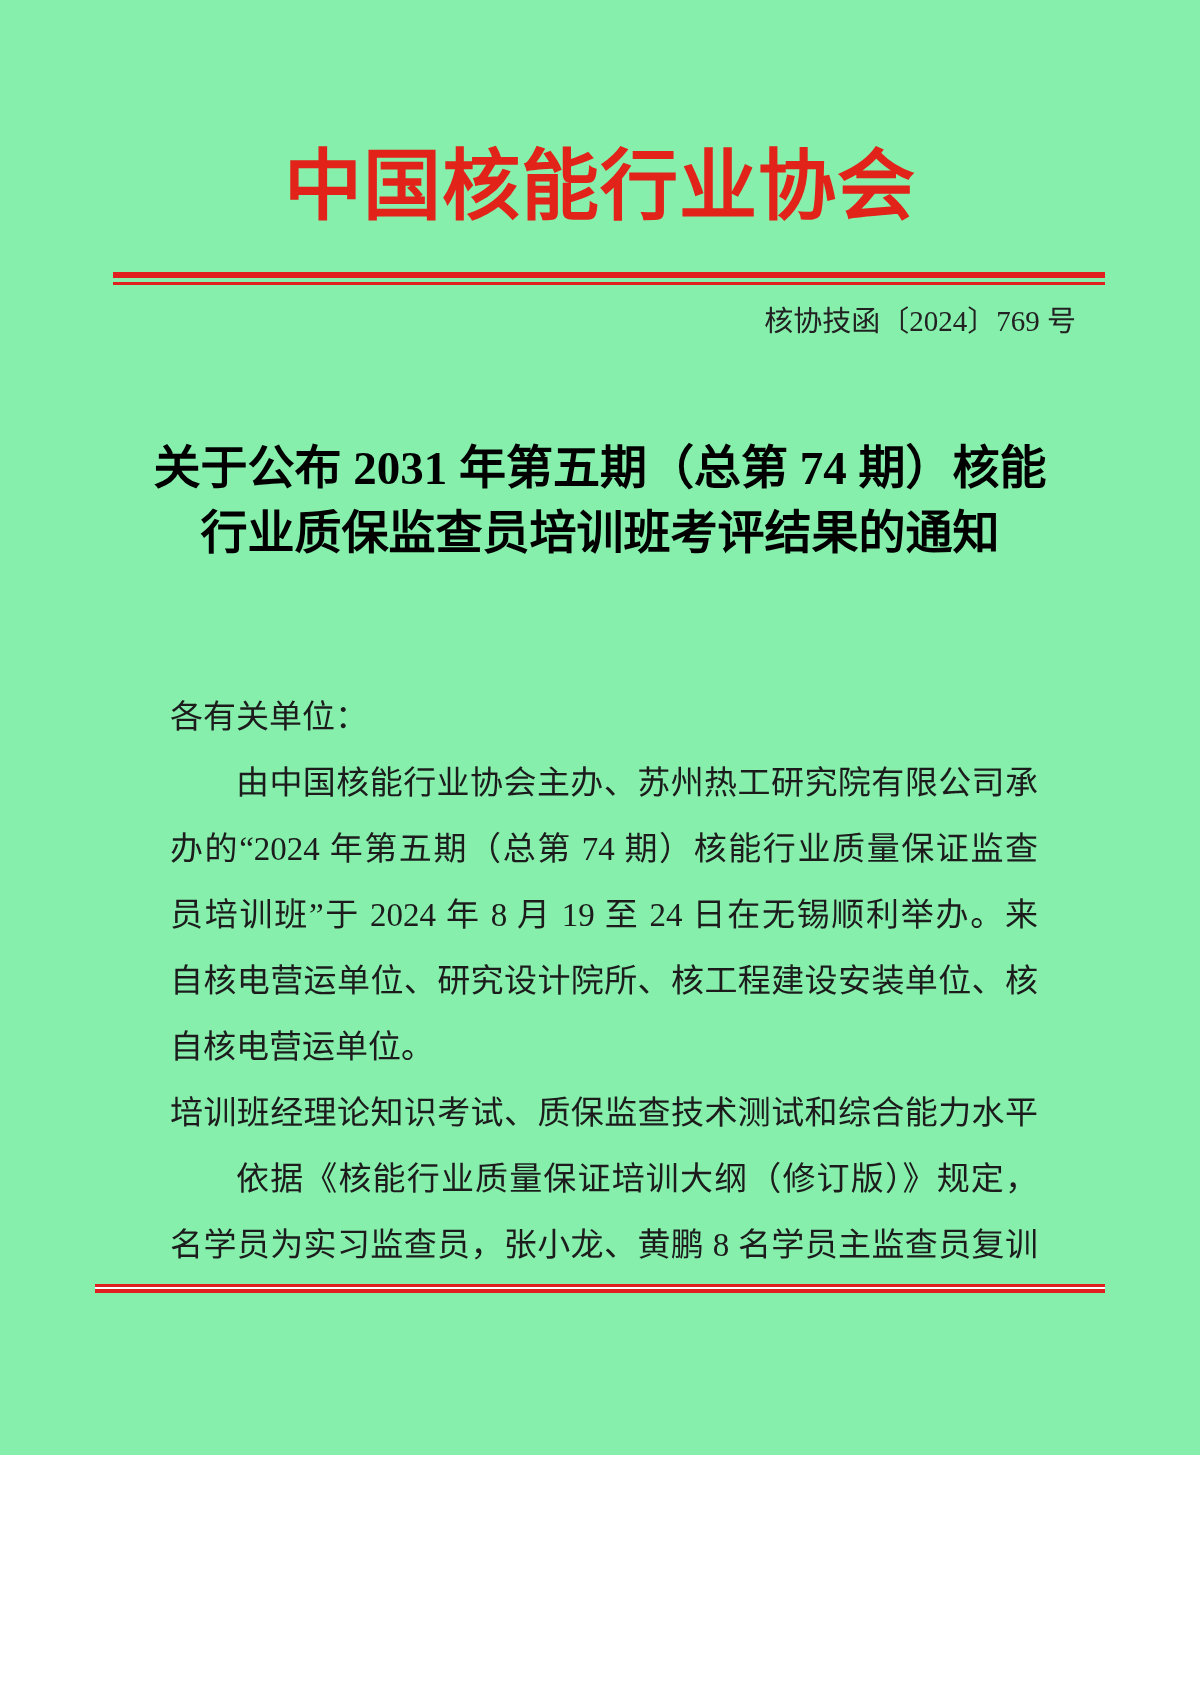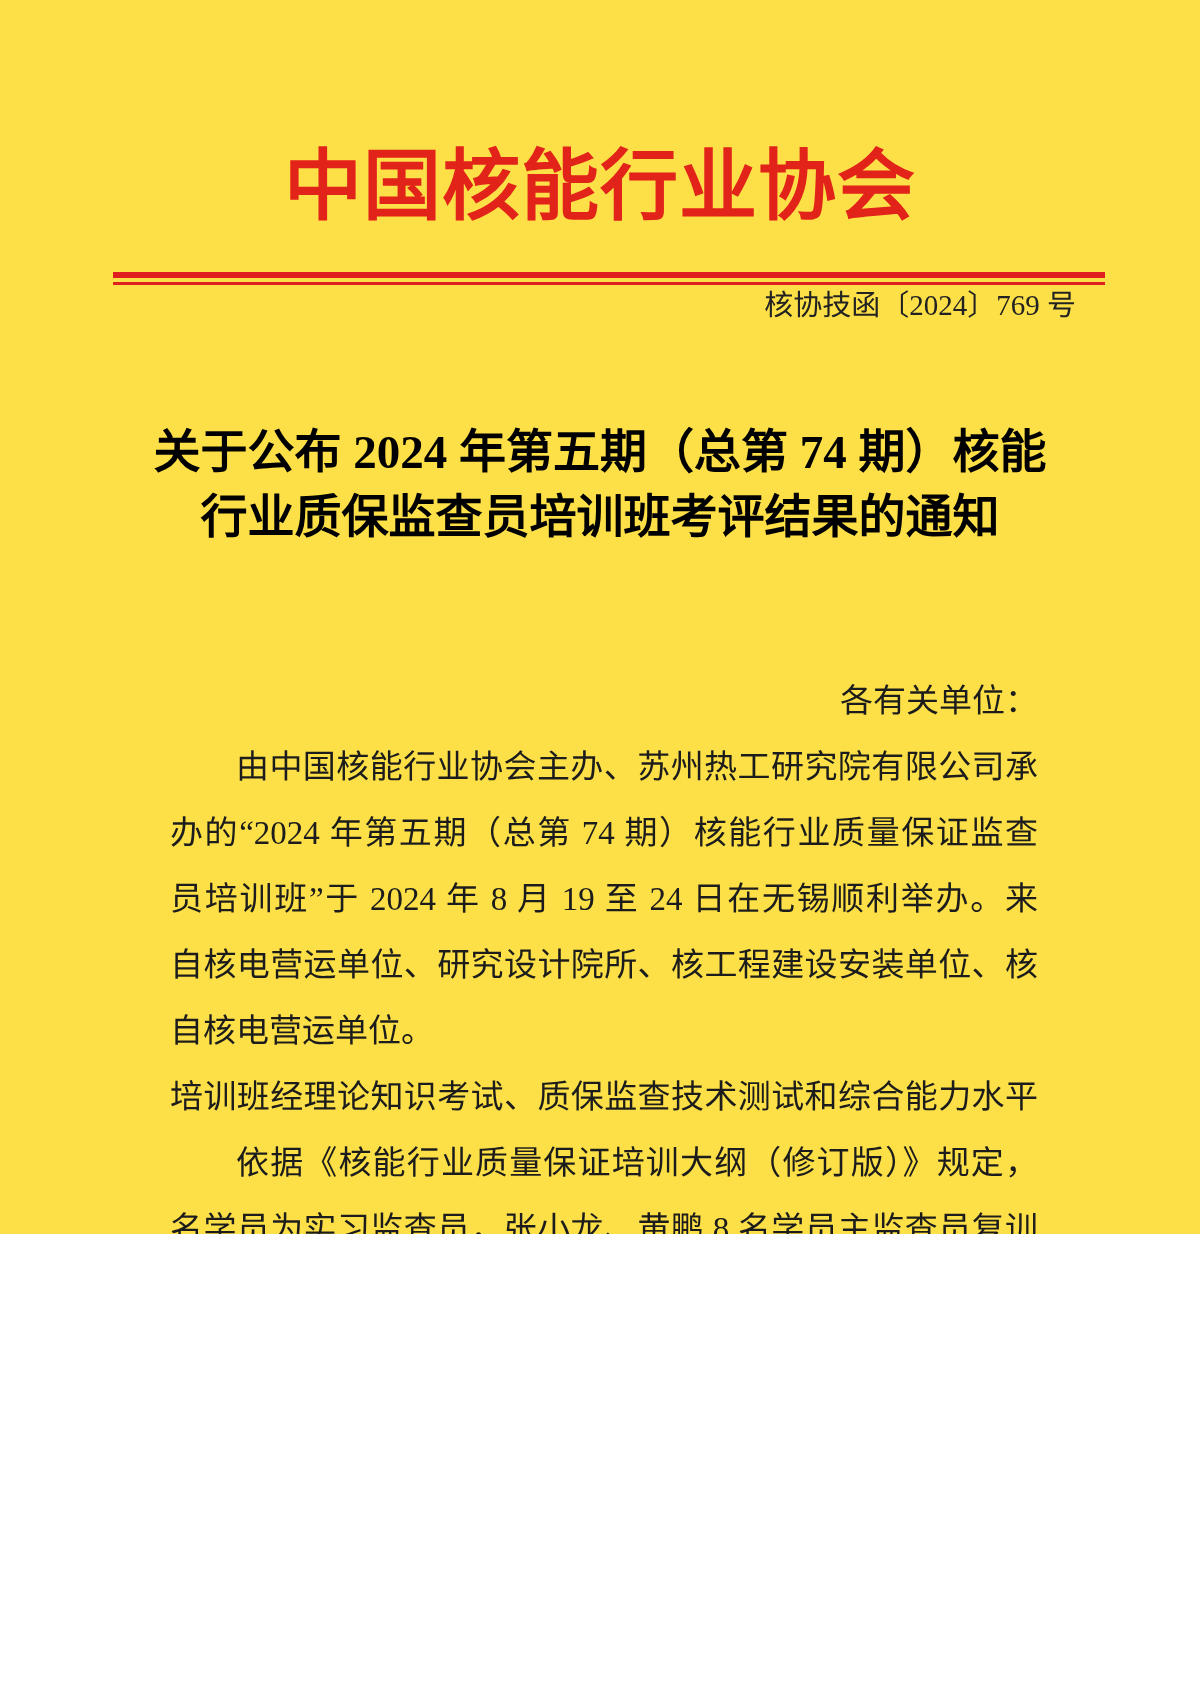--- a/index.html
+++ b/index.html
@@ -5,43 +5,43 @@
   :root {
     --red: #e2231a;
     --rule-red: #e01f1f;
     --ink: #1c1c1c;
   }
   * { margin: 0; padding: 0; box-sizing: border-box; }
   html, body { background: #ffffff; }
   .page {
     position: relative;
     width: 1200px;
-    height: 1234px;
+    height: 1455px;
     margin: 0 auto;
-    background: #fde047;
+    background: #86efac;
     overflow: hidden;
     font-family: "Liberation Serif", "DejaVu Serif", serif;
     color: var(--ink);
   }
   .org-title {
     margin-top: 146px;
     text-align: center;
     font-size: 78px;
     line-height: 1.05;
     font-weight: bold;
     color: var(--red);
     letter-spacing: 1px;
     white-space: nowrap;
   }
   .rule-wrap { margin: 44px 95px 0 113px; }
   .rule-thick { height: 6px; background: var(--rule-red); }
   .rule-gap { height: 4px; background: transparent; }
   .rule-thin { height: 3px; background: var(--rule-red); }
   .doc-number {
-    margin-top: 3px;
+    margin-top: 19px;
     text-align: right;
     padding-right: 124px;
     font-size: 29px;
     line-height: 34px;
     color: #222222;
     white-space: nowrap;
   }
   .notice-title {
     margin-top: 98px;
     text-align: center;
@@ -60,21 +60,21 @@
     text-align-last: justify;
     white-space: nowrap;
     overflow: hidden;
   }
   .line.first { text-indent: 2em; }
   .line.short { text-align: left; text-align-last: left; }
   .salutation {
     font-size: 33px;
     line-height: 66px;
     color: var(--ink);
-    text-align: right;
+    text-align: left;
     white-space: nowrap;
   }
   .bottom-rule { margin: 6px 95px 0 95px; }
   .bottom-rule .r1 { height: 3px; background: var(--rule-red); }
   .bottom-rule .r2 { height: 2px; background: #ffffff; }
   .bottom-rule .r3 { height: 4px; background: var(--rule-red); }
 </style>
 </head>
 <body>
 
@@ -84,21 +84,21 @@
 
   <div class="rule-wrap">
     <div class="rule-thick"></div>
     <div class="rule-gap"></div>
     <div class="rule-thin"></div>
   </div>
 
   <div class="doc-number">核协技函〔2024〕769 号</div>
 
   <div class="notice-title">
-    <div class="t-line">关于公布 2024 年第五期（总第 74 期）核能</div>
+    <div class="t-line">关于公布 2031 年第五期（总第 74 期）核能</div>
     <div class="t-line">行业质保监查员培训班考评结果的通知</div>
   </div>
 
   <div class="body-text">
     <div class="salutation">各有关单位：</div>
 
   <div class="line first">由中国核能行业协会主办、苏州热工研究院有限公司承</div>
       <div class="line">办的“2024 年第五期（总第 74 期）核能行业质量保证监查</div>
       <div class="line">员培训班”于 2024 年 8 月 19 至 24 日在无锡顺利举办。来</div>
       <div class="line">自核电营运单位、研究设计院所、核工程建设安装单位、核</div>

